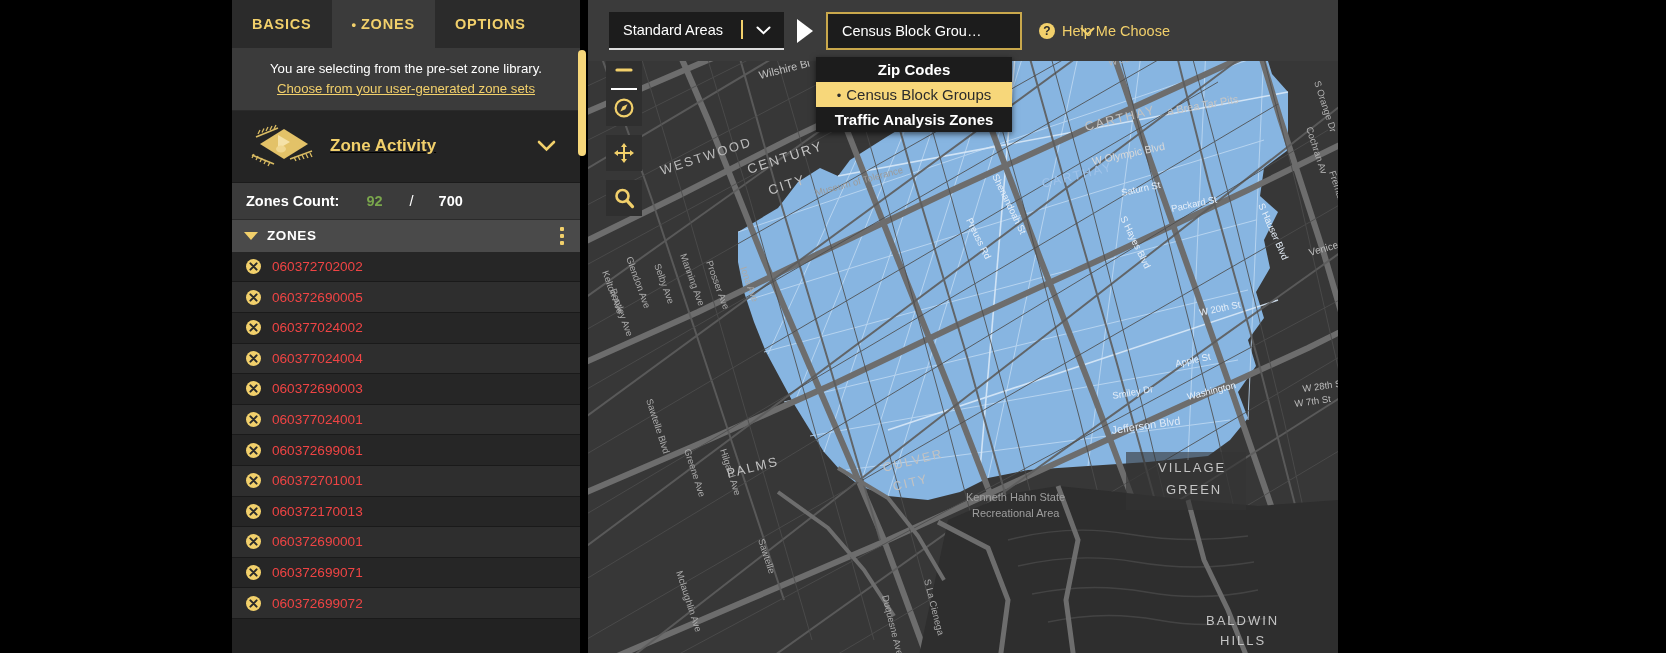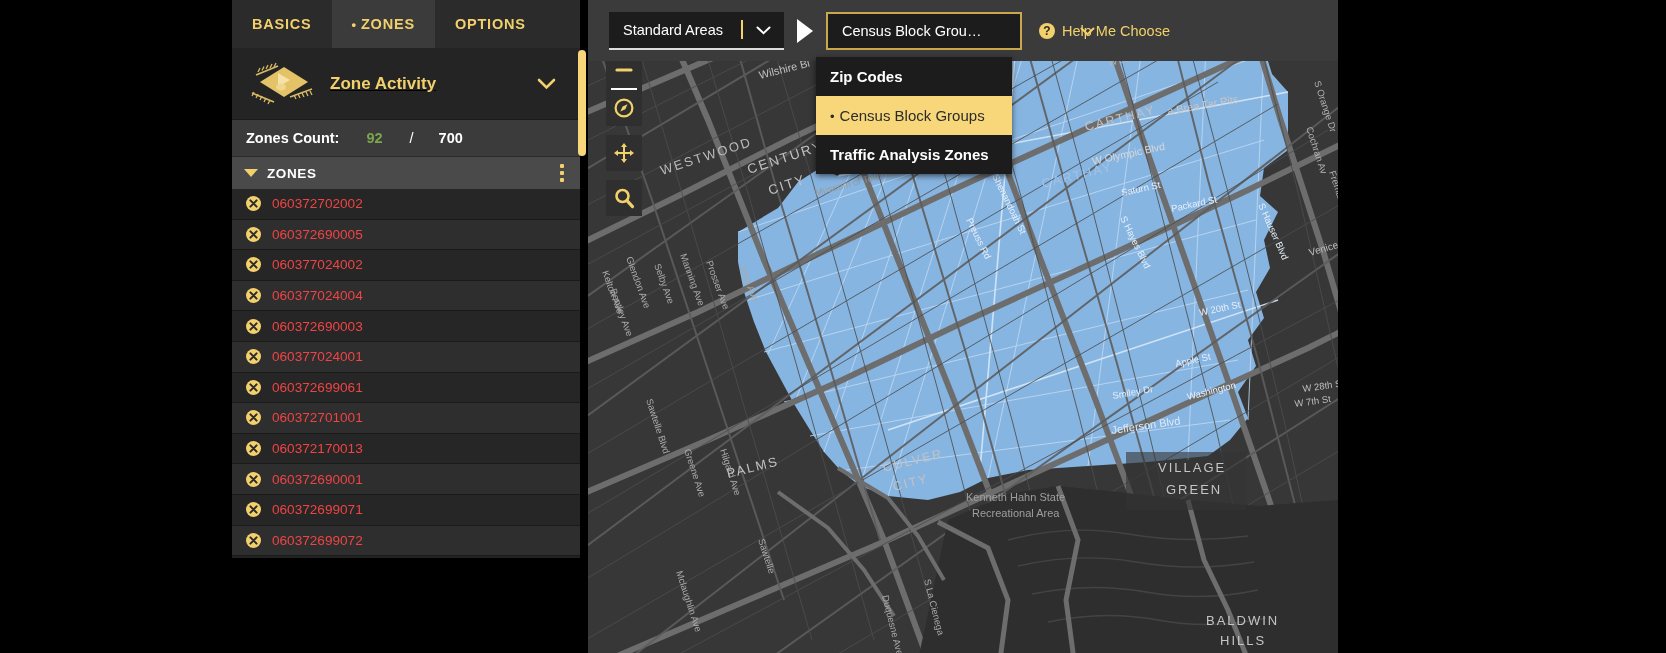--- a/index.html
+++ b/index.html
@@ -3,21 +3,21 @@
 <meta charset="utf-8">
 <style>
   * { margin:0; padding:0; box-sizing:border-box; }
   html, body { width:1666px; height:653px; background:#000; overflow:hidden; }
   body { font-family:"Liberation Sans", sans-serif; }
 
   #root { position:relative; width:1666px; height:653px; background:#000; }
 
   
   #sidebar {
-    position:absolute; left:232px; top:0; width:348px; height:558px;
+    position:absolute; left:232px; top:0; width:348px; height:653px;
     background:#222222;
   }
   #tabs { display:flex; height:48px; background:#2b2b2b; }
   .tab {
     display:flex; align-items:center; justify-content:center;
     padding:0 20px; height:48px; color:#f2d06b; font-size:14.5px;
     font-weight:bold; letter-spacing:0.8px; cursor:pointer;
     background:#2b2b2b;
   }
   .tab.active { background:#3b3b3b; }
@@ -121,22 +121,23 @@
     margin-right:7px;
   }
   #help .htext { color:#f2d06b; font-size:14.5px; }
 
   
   #dropdown {
     position:absolute; left:816px; top:57px; width:196px; z-index:40;
     background:#1c1c1c; box-shadow:0 2px 6px rgba(0,0,0,.6);
   }
   .dd-item {
-    padding:11px 14px; font-size:15px; color:#ffffff; font-weight:bold; cursor:pointer;
+    padding:4px 14px; font-size:15px; color:#ffffff; font-weight:bold; cursor:pointer;
     white-space:nowrap;
+    text-align:center;
   }
   .dd-item.selected { background:#f7d77a; color:#2b2b2b; font-weight:normal; }
   .dd-item.selected .ddot { color:#2b2b2b; margin-right:5px; font-size:13px; }
 
   
   #map-scroll {
     position:absolute; left:578px; top:50px; width:8px; height:106px;
     background:#f7d77a; border-radius:4px; z-index:25; cursor:pointer;
   }
 
@@ -167,20 +168,24 @@
       </div>
       <div class="tab active">
         <span class="dotmark">•</span>
         <span>ZONES</span>
       </div>
       <div class="tab">
         <span>OPTIONS</span>
       </div>
     </div>
 
+    <div id="notice">
+      <div class="line1">You are selecting from the pre-set zone library.</div>
+      <span class="line2">Choose from your user-generated zone sets</span>
+    </div>
 
     <div id="zone-activity">
       <div class="icon-wrap">
         <svg width="72" height="50" viewBox="0 0 72 50">
           <polygon points="36,8 60,23 36,38 12,23" fill="#e3c268"></polygon>
           <polygon points="30,14 42,21 30,28" fill="#f5e2a8"></polygon>
           <ellipse cx="33" cy="28" rx="5" ry="3.5" fill="#f0d790"></ellipse>
           <g stroke="#d9bb63" stroke-width="1.6" fill="none">
             <path d="M8,16 L30,7"></path>
             <path d="M42,38 L64,30"></path>

